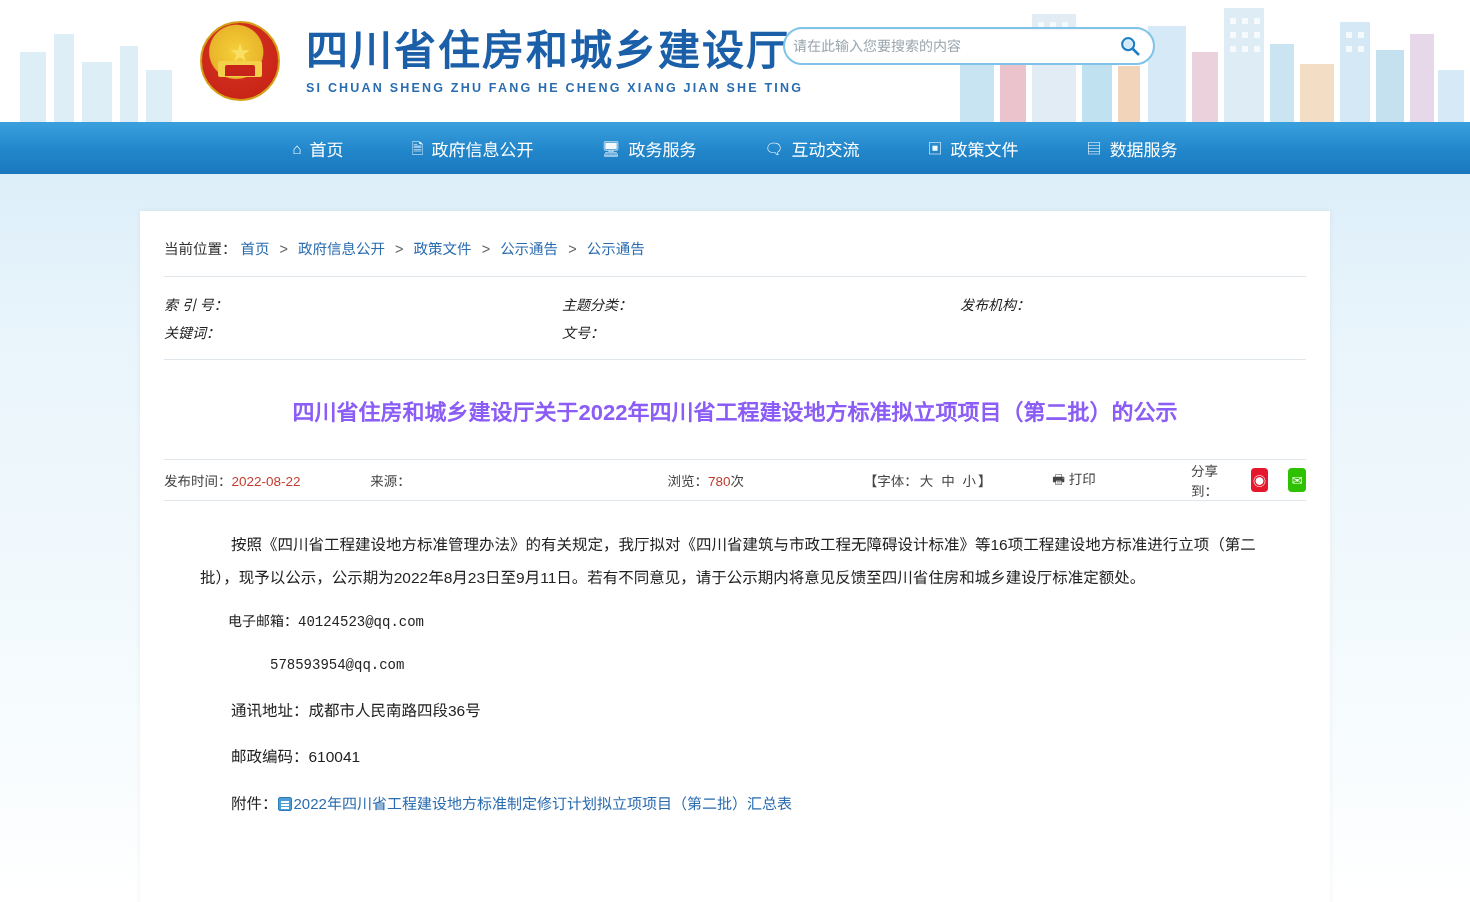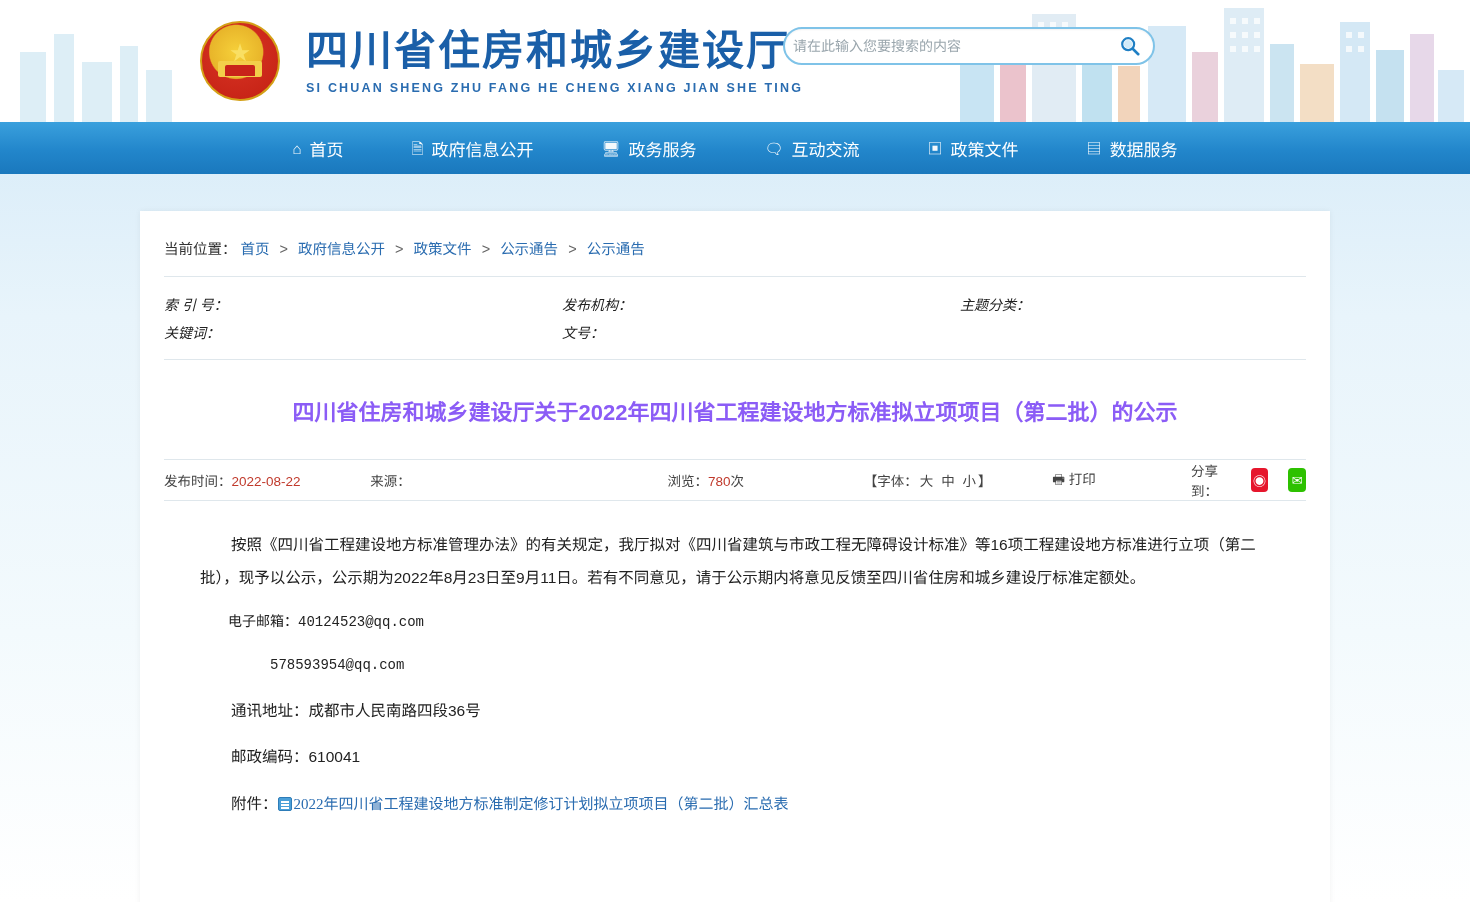--- a/index.html
+++ b/index.html
@@ -234,21 +234,20 @@
     color: #222;
     line-height: 2.1;
     font-family: "Liberation Sans", sans-serif;
   }
   .article p { margin: 0 0 14px 0; text-indent: 2em; }
   .article p.mono-line { font-family: "Liberation Mono", monospace; font-size: 14px; }
   .article p.indent-more { text-indent: 5em; }
   .attach {
     text-indent: 2em;
     margin-top: 22px;
-    font-family: Liberation Serif, serif;
   }
   .attach-icon {
     display: inline-block;
     width: 14px; height: 14px;
     background: #4a9fd8;
     border: 1px solid #2d7cb8;
     border-radius: 2px;
     vertical-align: -2px;
     margin-right: 2px;
     position: relative;
@@ -390,25 +389,25 @@
       <a>公示通告</a>
     </div>
 
     <div class="meta-table">
       <div class="meta-row">
         <div class="meta-cell">
           <span class="meta-key">索 引 号：</span>
           <span></span>
         </div>
         <div class="meta-cell">
-          <span class="meta-key">发布机构：</span>
+          <span class="meta-key">主题分类：</span>
           <span></span>
         </div>
         <div class="meta-cell">
-          <span class="meta-key">主题分类：</span>
+          <span class="meta-key">发布机构：</span>
           <span></span>
         </div>
       </div>
       <div class="meta-row">
         <div class="meta-cell">
           <span class="meta-key">关键词：</span>
           <span></span>
         </div>
         <div class="meta-cell">
           <span class="meta-key">文号：</span>

